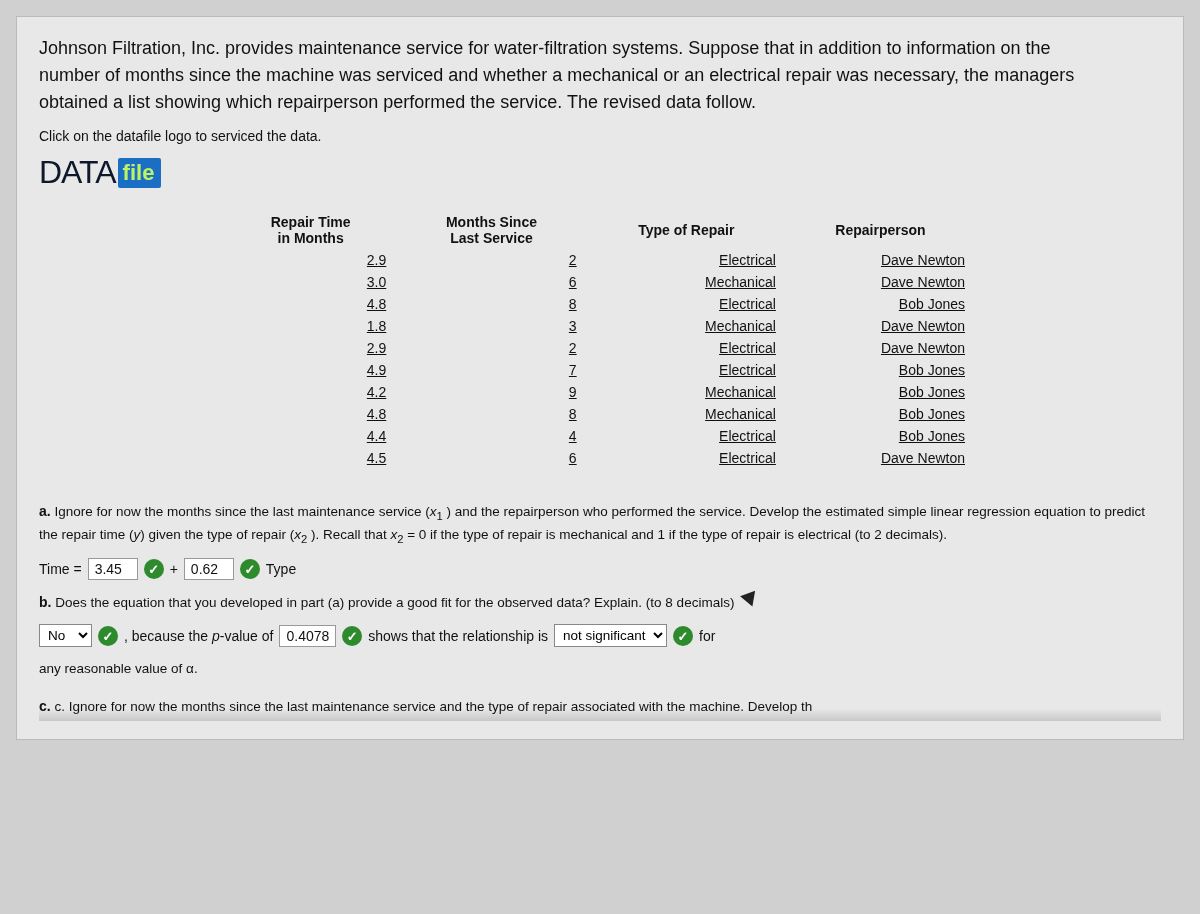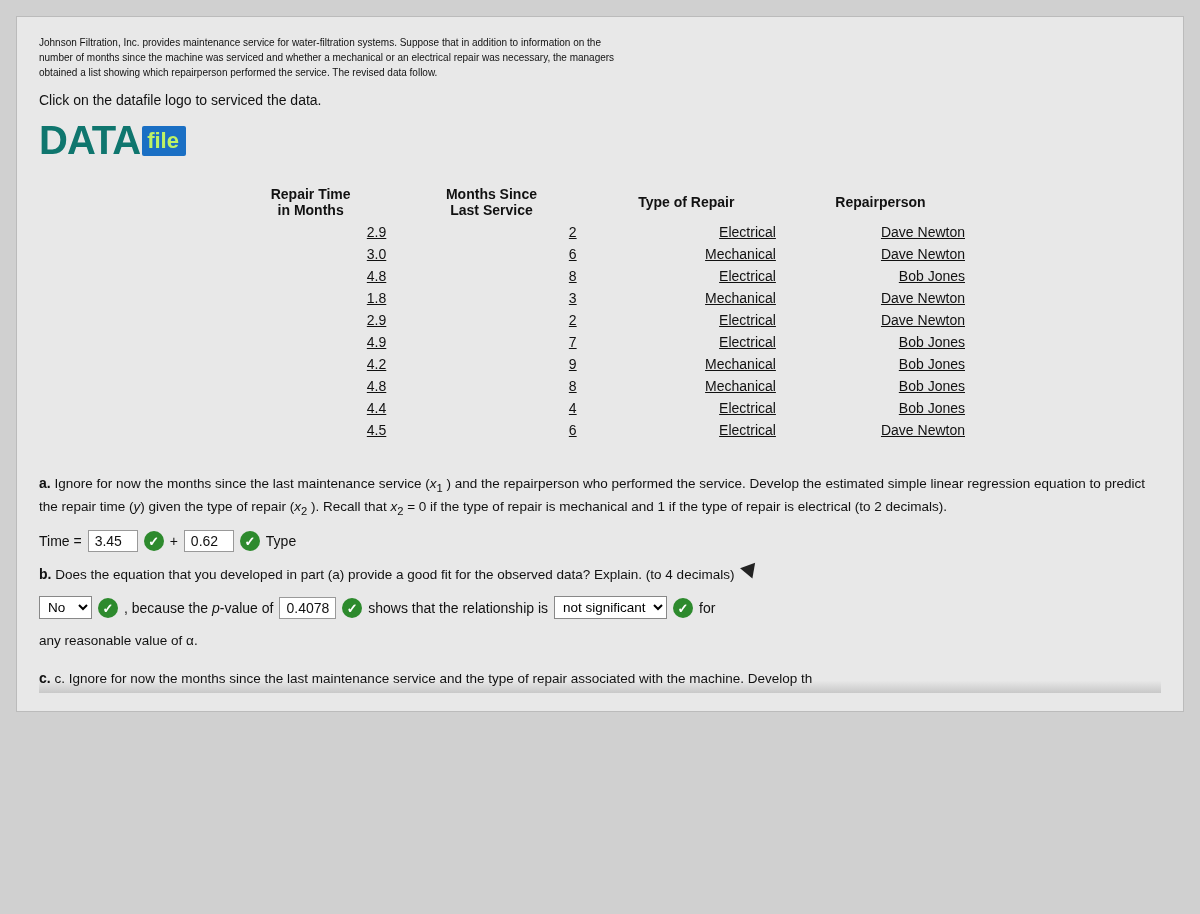--- a/index.html
+++ b/index.html
@@ -11,39 +11,39 @@
       padding: 16px;
       width: 1200px;
       min-height: 914px;
     }
     .page {
       background: #e8e8e8;
       padding: 18px 22px;
       border: 1px solid #bbb;
     }
     .intro-text {
-      font-size: 10px;
+      font-size: 18px;
       line-height: 1.5;
       margin-bottom: 12px;
     }
     .click-text {
       font-size: 14px;
       margin-bottom: 10px;
     }
     .data-logo {
       display: inline-flex;
       align-items: center;
       margin-bottom: 20px;
       cursor: pointer;
       user-select: none;
     }
     .data-part {
-      font-size: 40px;
-      font-weight: bold;
-      color: #0f766e;
+      font-size: 32px;
+      font-weight: normal;
+      color: #0f172a;
       letter-spacing: -1px;
     }
     .file-part {
       font-size: 22px;
       font-weight: bold;
       color: #bef264;
       background: #1a6fc4;
       padding: 2px 7px 2px 5px;
       margin-left: 2px;
       border-radius: 2px;
@@ -256,21 +256,21 @@
     <span class="check-icon"></span>
     <span>+</span>
     <span class="field-val">0.62</span>
     <span class="check-icon"></span>
     <span>Type</span>
   </div>
 
   
   <div class="section-text">
     <span class="section-label">b.</span>
-    <span>Does the equation that you developed in part (a) provide a good fit for the observed data? Explain. (to 4 decimals)</span>
+    <span>Does the equation that you developed in part (a) provide a good fit for the observed data? Explain. (to 8 decimals)</span>
     <span class="cursor-icon"></span>
   </div>
 
   <div class="answer-row">
     <select>
       <option>No</option>
       <option>Yes</option>
     </select>
     <span class="check-icon"></span>
     <span>, because the <em>p</em>-value of</span>

